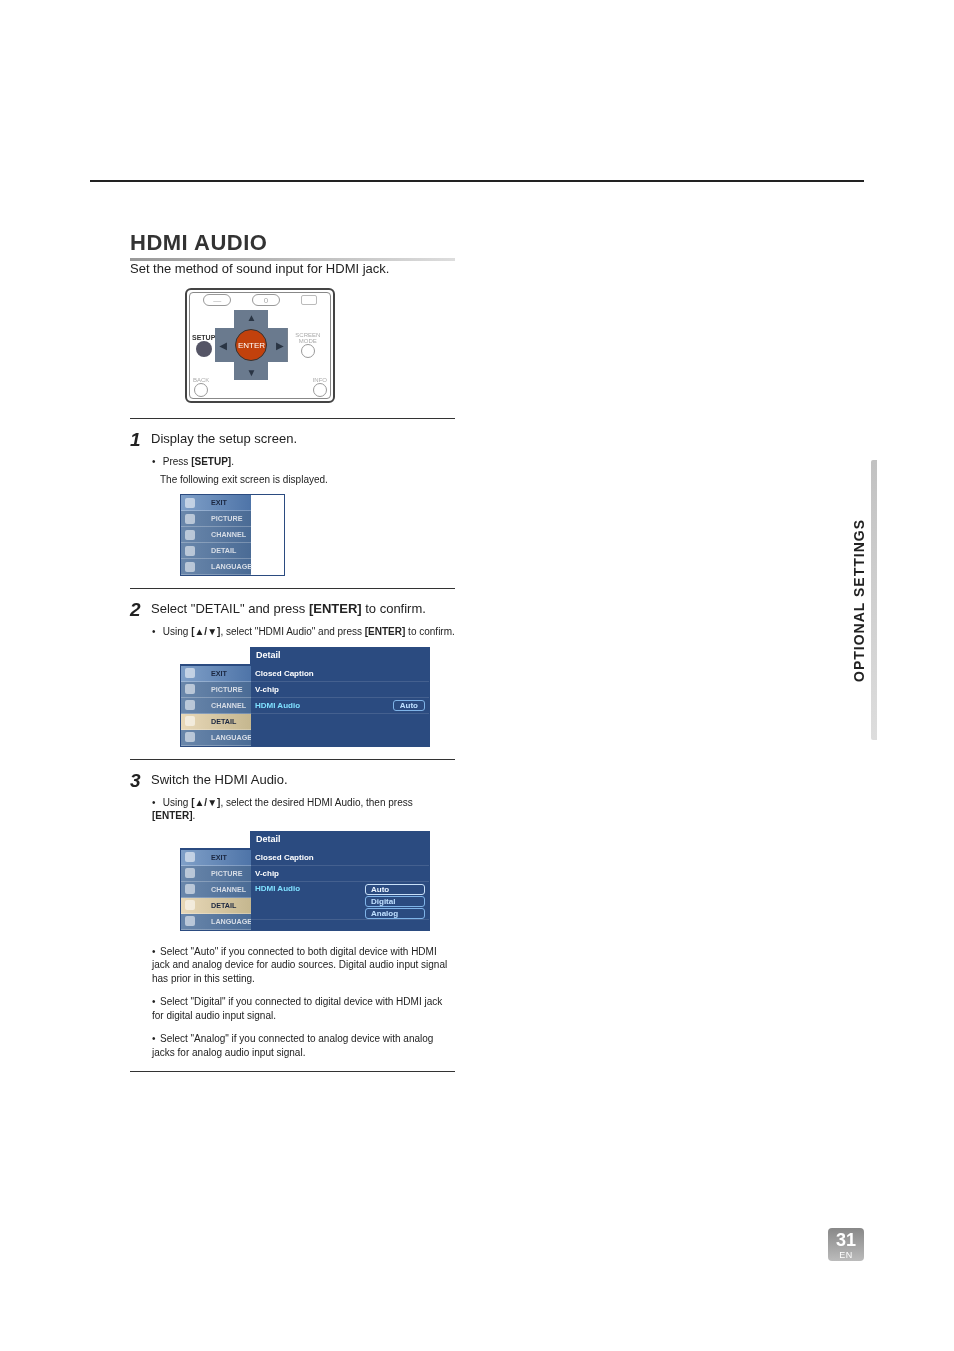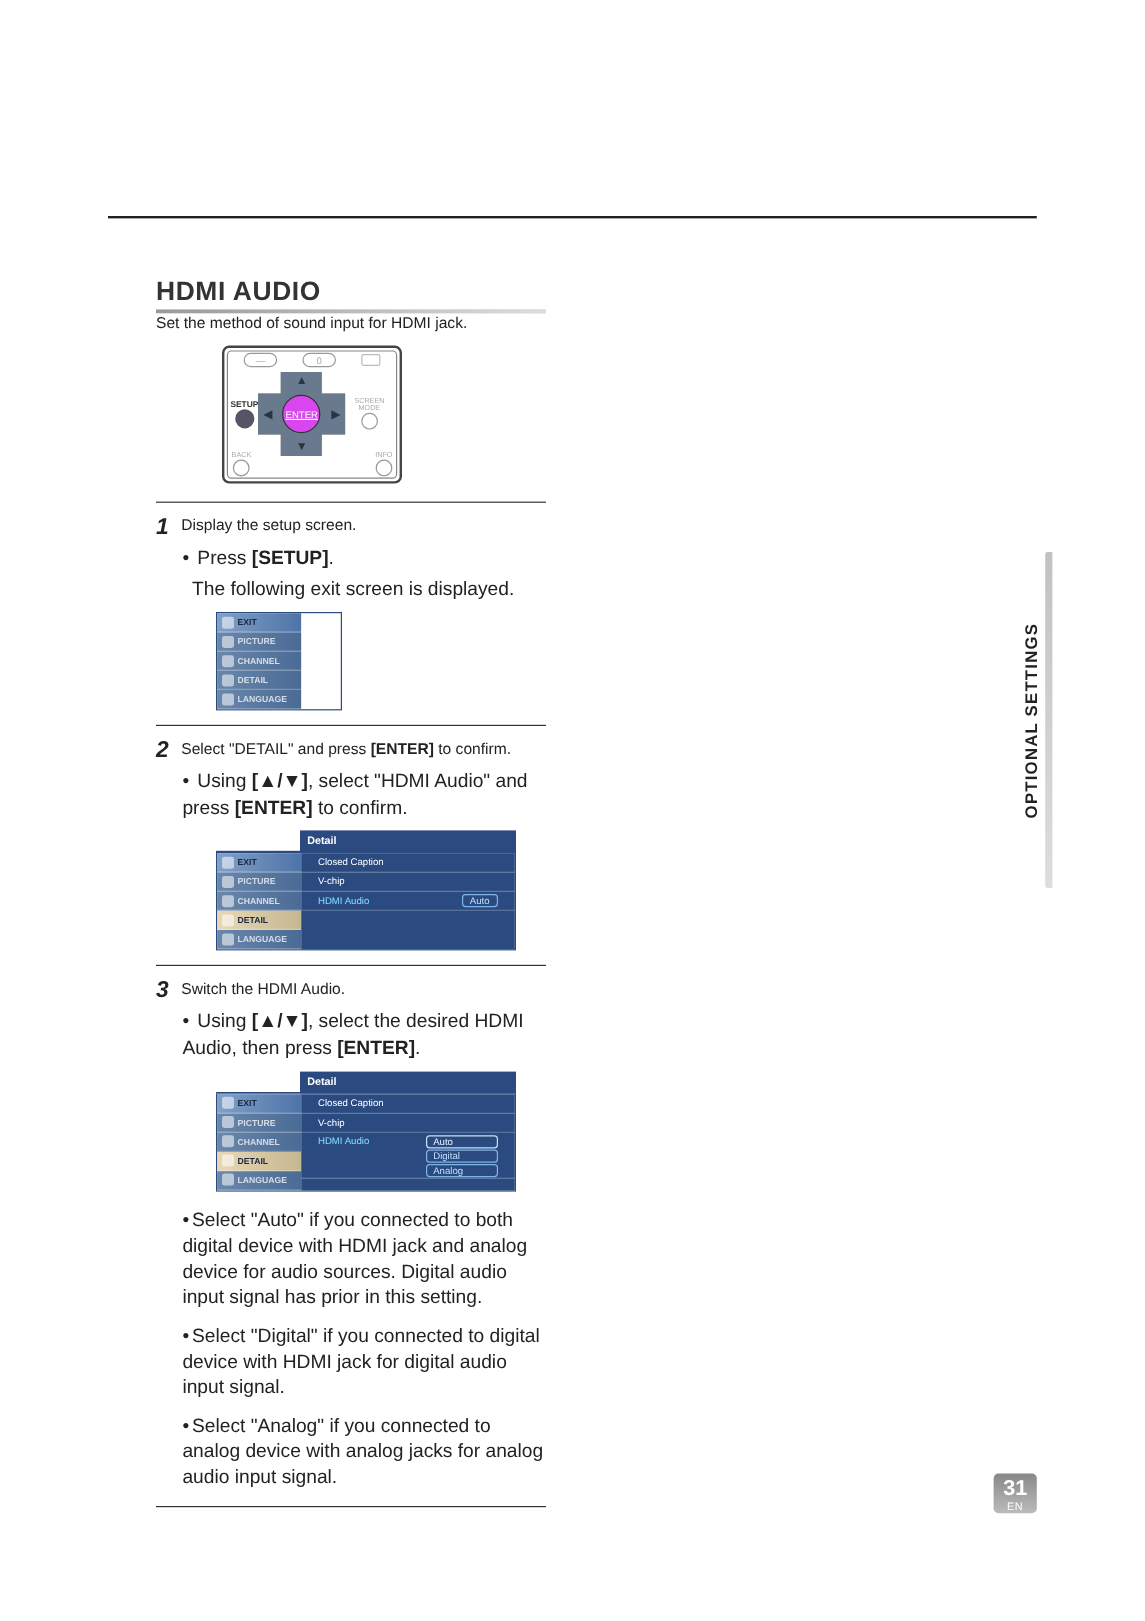--- a/index.html
+++ b/index.html
@@ -103,28 +103,27 @@
       linear-gradient(#6a7a8e,#6a7a8e) center/34px 100% no-repeat;
     border-radius: 10px;
     filter: drop-shadow(0 0 0 #555);
   }
   .dpad-center {
     position: absolute;
     left: 50%; top: 50%;
     width: 32px; height: 32px;
     margin: -16px 0 0 -16px;
     border-radius: 50%;
-    background: #d946ef;
+    background: #c2410c;
     border: 1px solid #333;
     color: #fff;
     font-size: 8px;
     display: flex;
     align-items: center;
     justify-content: center;
-    text-decoration: underline;
   }
   .dpad-arrow {
     position: absolute;
     font-size: 10px;
     color: #2a3544;
   }
   .dpad-arrow.up { left: 50%; top: 2px; transform: translateX(-50%); }
   .dpad-arrow.down { left: 50%; bottom: 2px; transform: translateX(-50%); }
   .dpad-arrow.left { top: 50%; left: 4px; transform: translateY(-50%); }
   .dpad-arrow.right { top: 50%; right: 4px; transform: translateY(-50%); }
@@ -159,21 +158,21 @@
     display: inline-block;
     vertical-align: top;
   }
   .step-body {
     display: inline;
     font-size: 13px;
     text-align: right;
   }
   .sub {
     margin-left: 22px;
-    font-size: 16px;
+    font-size: 10px;
     margin-top: 4px;
     line-height: 1.35;
   }
   .sub .bullet {
     display: inline-block;
     width: 8px;
   }
   .bold { font-weight: bold; }
 
   
@@ -207,21 +206,21 @@
     display: flex;
     height: 16px;
     font-size: 8px;
   }
   .osd-left {
     width: 70px;
     background: linear-gradient(to right, #80a0c8 0%, #4e74a8 100%);
     display: flex;
     align-items: center;
     padding-left: 4px;
-    gap: 3px;
+    gap: 16px;
     border-bottom: 1px solid rgba(255,255,255,0.25);
   }
   .osd-left.sel {
     background: linear-gradient(to right, #e8d8b8 0%, #c5b78f 100%);
   }
   .osd-left.dim {
     background: linear-gradient(to right, #6a87ab 0%, #4a6b95 100%);
     color: #cfd7e2;
   }
   .osd-icon {
@@ -237,22 +236,22 @@
     font-size: 7.2px;
     white-space: nowrap;
   }
   .osd-left.dim span { color: #d7dde6; }
   .osd-right {
     flex: 1;
     background: #2b4b80;
     color: #fff;
     display: flex;
     align-items: center;
-    padding: 0 14px;
-    font-weight: normal;
+    padding: 0 4px;
+    font-weight: bold;
     font-size: 8px;
     border-bottom: 1px solid rgba(255,255,255,0.12);
     gap: 6px;
   }
   .osd-right.sel {
     color: #7fe0ff;
   }
   .pill {
     border: 1px solid #7fb4e8;
     border-radius: 3px;

